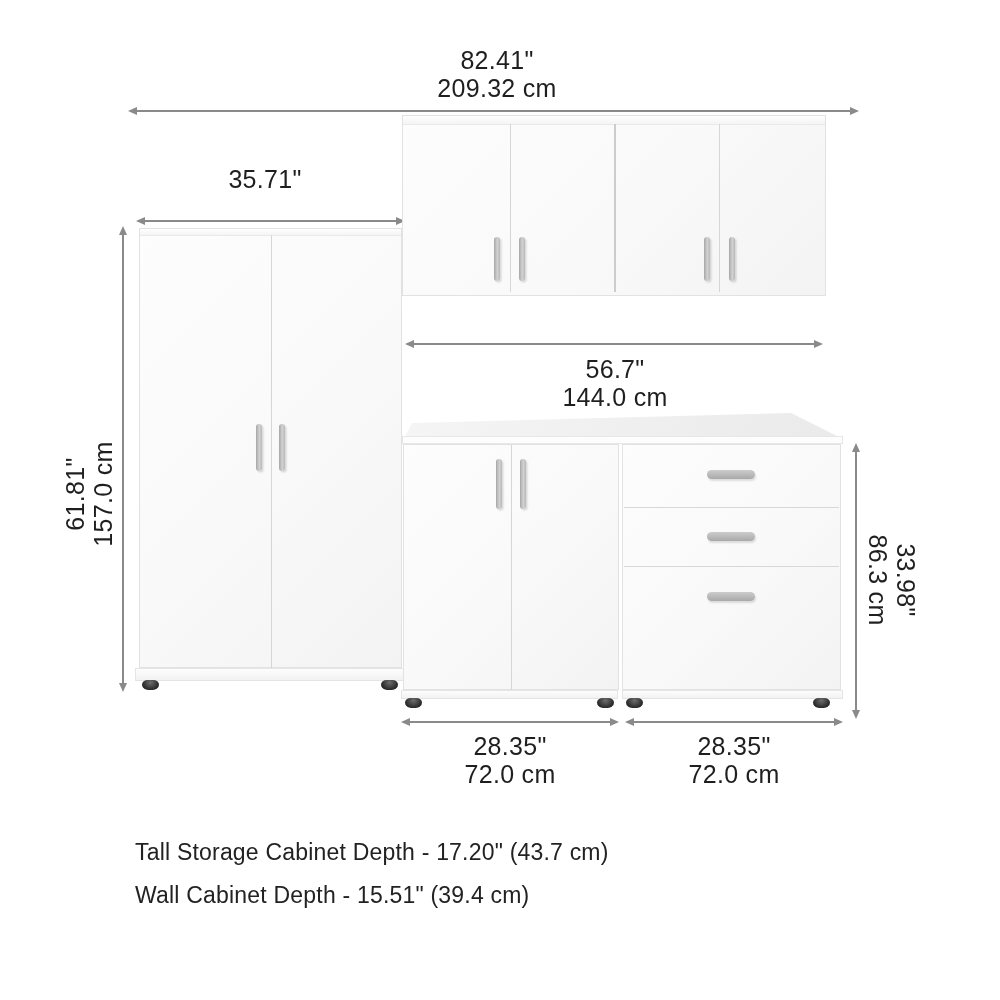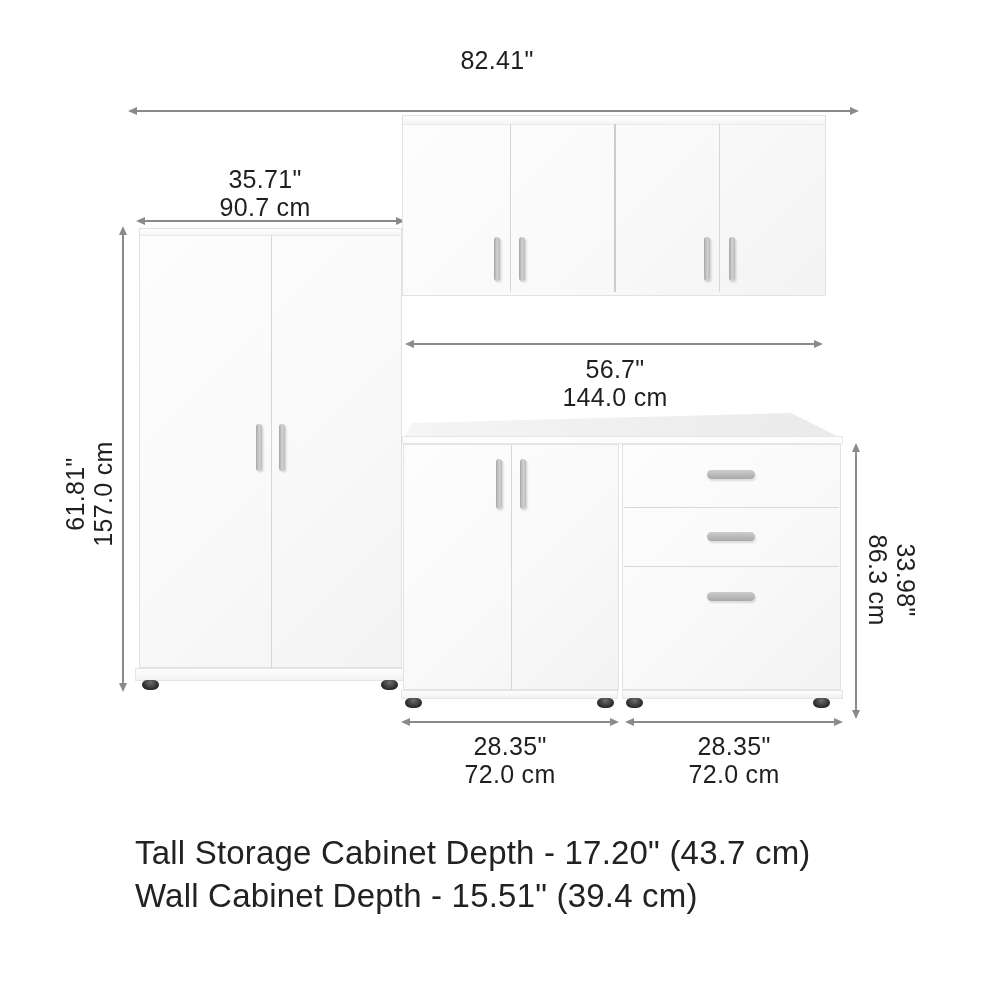--- a/index.html
+++ b/index.html
@@ -39,39 +39,39 @@
   .foot { position:absolute; width:17px; height:10px;
           background:radial-gradient(ellipse at 50% 25%,#6d6d6d,#262626 72%);
           border-radius:45% 45% 50% 50% / 60% 60% 75% 75%; }
   .slab { position:absolute; left:400px; top:412px; width:446px; height:32px;
           background:linear-gradient(100deg,#f5f5f5,#eaeaea);
           clip-path:polygon(3px 28px, 12px 11px, 391px 1px, 443px 27px); }
   .slab-band { position:absolute; left:402px; top:436px; width:441px; height:8px; box-sizing:border-box;
                background:#fdfdfd; border:1px solid #e7e7e7; }
 
   
-  .notes { position:absolute; left:135px; top:831px; font-size:33px; line-height:43px; letter-spacing:0.2px; color:#222222; }
+  .notes { position:absolute; left:135px; top:831px; font-size:23px; line-height:43px; letter-spacing:0.2px; color:#222222; }
   .notes div { white-space:nowrap; }
 </style>
 </head>
 <body>
 
 <div class="canvas">
 
   <div class="dim-label" style="left:392px; top:46px; width:210px;">
     <div>82.41"</div>
+    <div>209.32 cm</div>
   </div>
   <div class="dlh" style="left:130px; top:110px; width:727px;">
     <div class="ah l"></div>
     <div class="ah r"></div>
   </div>
 
   <div class="dim-label" style="left:160px; top:165px; width:210px;">
     <div>35.71"</div>
-    <div>90.7 cm</div>
   </div>
   <div class="dlh" style="left:138px; top:220px; width:265px;">
     <div class="ah l"></div>
     <div class="ah r"></div>
   </div>
 
   <div class="dlv" style="left:122px; top:228px; height:462px;">
     <div class="av t"></div>
     <div class="av b"></div>
   </div>

